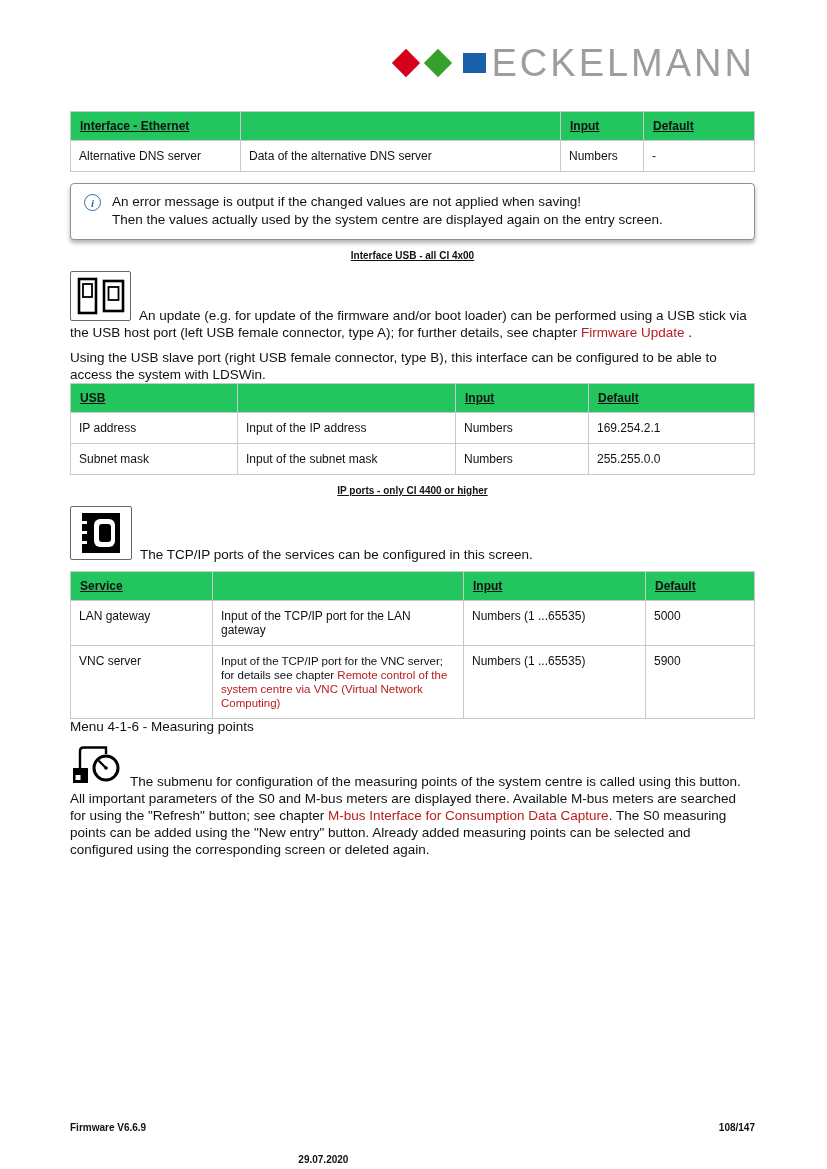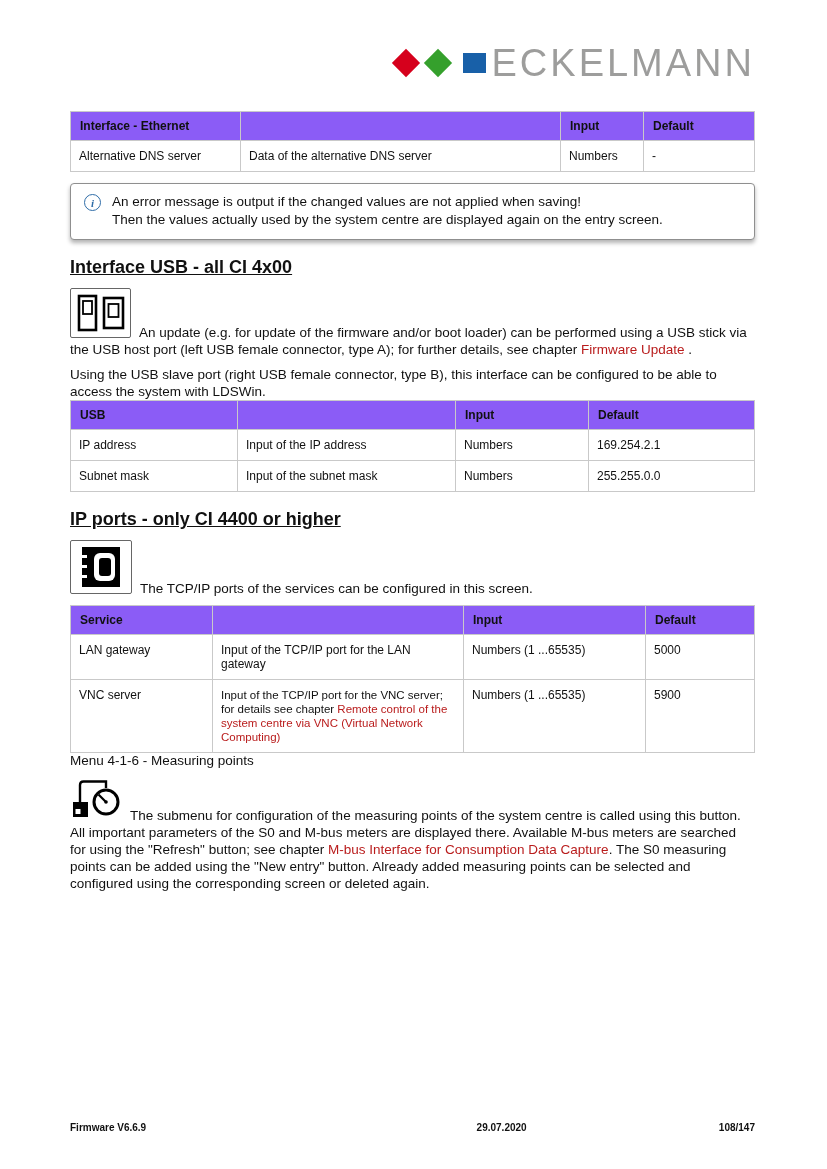--- a/index.html
+++ b/index.html
@@ -13,52 +13,52 @@
   .mark { width:20px; height:20px; margin:0 6px; }
   .mark.red   { background:#d6001c; transform:rotate(45deg); }
   .mark.green { background:#35a02c; transform:rotate(45deg); }
   .mark.blue  { background:#1860a8; width:23px; height:20px; margin-left:9px; transform:none; }
   .brand { font-size:38px; color:#9d9d9c; letter-spacing:3px; line-height:34px; font-weight:400; }
 
   .content { margin:0 72px 0 70px; }
 
   table.tbl { width:100%; border-collapse:collapse; font-size:12px; table-layout:fixed; }
   table.tbl th, table.tbl td { border:1px solid #c9c9c9; padding:8px 8px; text-align:left; vertical-align:top; line-height:14px; }
-  table.tbl th { background:#8b5cf6; font-weight:bold; padding:7px 9px; }
+  table.tbl th { background:#22c55e; font-weight:bold; padding:7px 9px;text-decoration:underline; }
   .tbl-ethernet { margin-top:31px; }
   .tbl-usb { }
   .tbl-service { margin-top:8px; }
   td.small-cell { font-size:11.5px; line-height:14px; }
 
   .info-box {
     margin-top:11px; border:1px solid #8f8f8f; border-radius:4px; background:#fff;
     box-shadow:0 3px 4px rgba(0,0,0,0.30); padding:9px 14px 10px 13px;
     display:flex; gap:11px; font-size:13.5px; line-height:18px;
   }
   .info-icon {
     flex:0 0 auto; width:17px; height:17px; border:1.5px solid #2f6da8; border-radius:50%;
     color:#2f6da8; font-size:11px; font-weight:bold; display:flex; align-items:center; justify-content:center;
     font-family:"Liberation Serif", serif; font-style:italic; margin-top:1px;
   }
 
-  .section-heading { margin-top:17px; font-size:18px; font-weight:bold; text-decoration:underline; }
+  .section-heading { margin-top:10px; font-size:10px; font-weight:bold; text-decoration:underline;text-align:center; }
   .plain-heading { font-size:13.5px; }
   .para { font-size:13.5px; line-height:17px; margin-top:8px; }
   .para.first { margin-top:10px; }
   .link { color:#b91c1c; cursor:pointer; }
 
   .icon-box {
     display:inline-block; border:1px solid #666; border-radius:2px; background:#fff;
     margin-right:8px; vertical-align:baseline; line-height:0; padding:0;
   }
   .icon-free { display:inline-block; margin-right:8px; vertical-align:baseline; line-height:0; }
 
   .footer { position:absolute; left:70px; right:72px; top:1122px; display:flex; font-size:10px;font-weight:bold; }
   .footer .fl { flex:1; text-align:left; }
-  .footer .fc { flex:1; text-align:right; }
+  .footer .fc { flex:1; text-align:left;margin-top:32px; }
   .footer .fr { flex:1; text-align:right; }
 </style>
 </head>
 <body>
 
 <div class="header">
   <div class="logo-marks">
     <span class="mark red"></span>
     <span class="mark green"></span>
     <span class="mark blue"></span>

